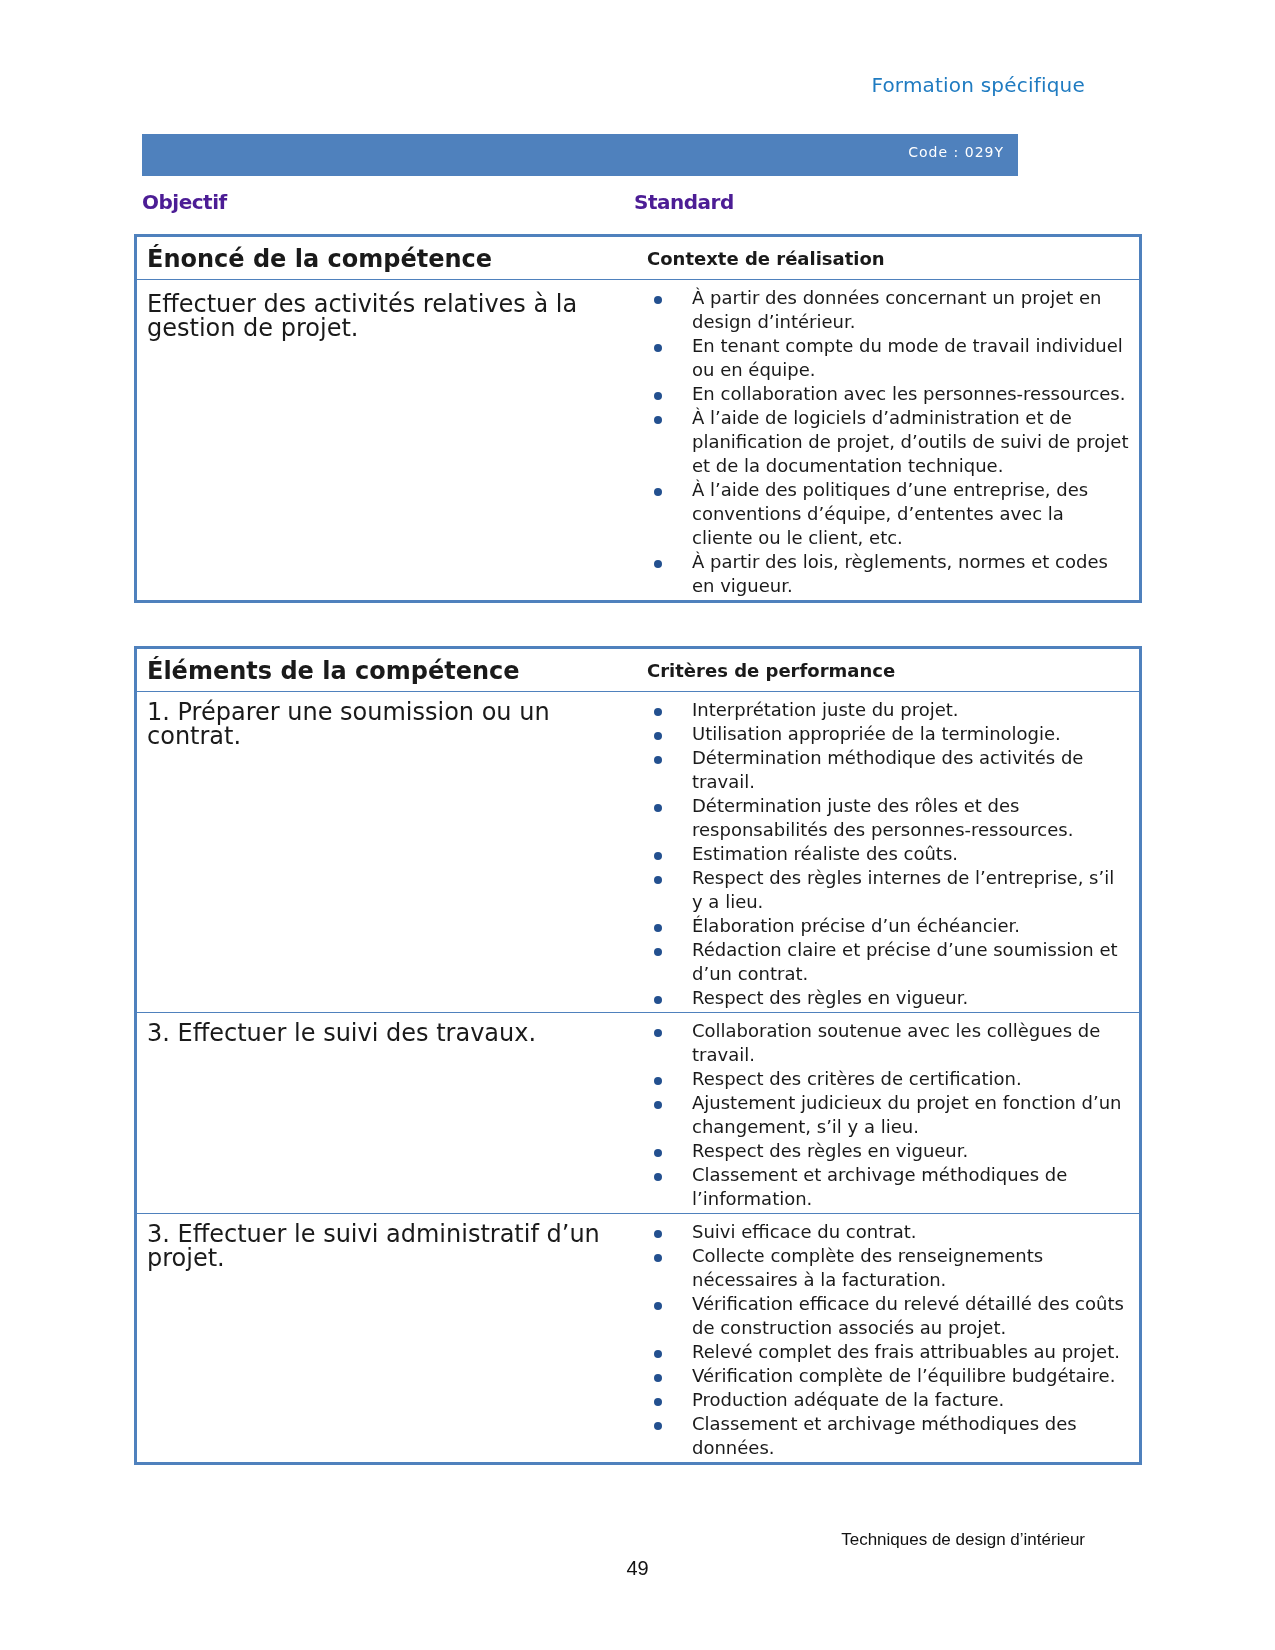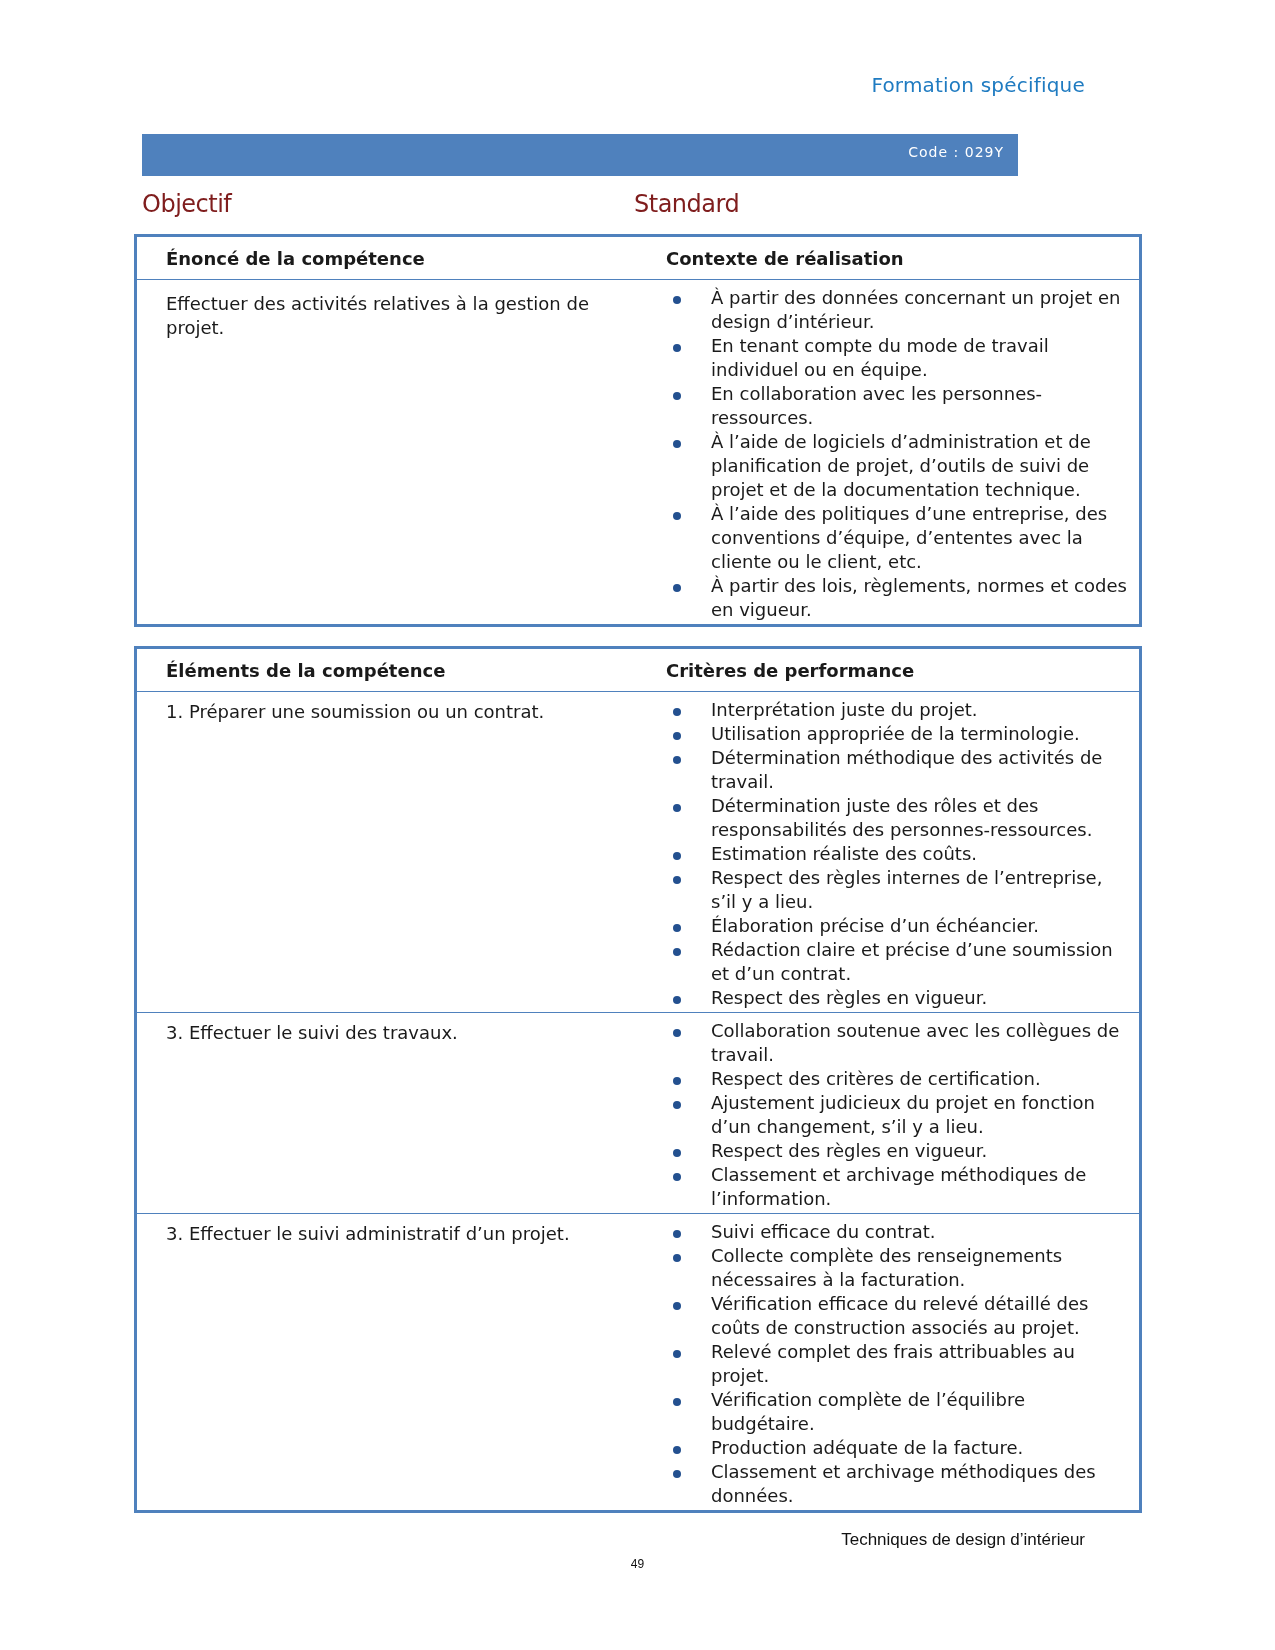--- a/index.html
+++ b/index.html
@@ -1,31 +1,31 @@
 <!DOCTYPE html>
 <html><head>
 <meta charset="utf-8">
 <style>
   html, body { margin:0; padding:0; background:#ffffff; }
   body { width:1275px; height:1650px; position:relative; font-family:"DejaVu Sans", sans-serif; color:#1a1a1a; }
   .hdr-right { position:absolute; right:190px; top:73px; font-size:20px; color:#1f7bc1; letter-spacing:0.2px; }
   .code-bar { position:absolute; left:142px; top:134px; width:876px; height:42px; background:#4f81bd; color:#ffffff; font-size:14px; }
   .code-bar .txt { position:absolute; right:14px; top:10px; letter-spacing:1px; }
-  .sec-title { position:absolute; top:190px; font-size:24px; font-weight:normal; color:#7f1d1d; letter-spacing:-0.5px; }
+  .sec-title { position:absolute; top:190px; font-size:20px; font-weight:bold; color:#4c1d95; letter-spacing:-0.5px; }
   .tbl { position:absolute; left:134px; width:1002px; border:3px solid #4f81bd; box-sizing:content-box; }
   .row { display:flex; border-bottom:1px solid #4f81bd; }
   .row:last-child { border-bottom:none; }
-  .cl { width:500px; padding:8px 10px; box-sizing:border-box; font-size:18px; line-height:24px;margin-left:19px; }
+  .cl { width:500px; padding:8px 10px; box-sizing:border-box; font-size:24px; line-height:24px; }
   .cr { flex:1; padding:6px 10px 2px 10px; box-sizing:border-box; font-size:18px; line-height:24px; }
   .th { font-weight:bold; padding-top:10px; padding-bottom:8px; }
   ul { list-style:none; margin:0; padding:0; }
   li { position:relative; padding-left:45px; }
   li .dot { position:absolute; left:7px; top:10px; width:8px; height:8px; border-radius:50%; background:#23508f; }
   .footer-title { position:absolute; right:190px; top:1530px; font-family:"Liberation Sans", sans-serif; font-size:17px; color:#111; }
-  .page-num { position:absolute; left:0; width:1275px; text-align:center; top:1557px; font-family:"Liberation Sans", sans-serif; font-size:12px; color:#111; }
+  .page-num { position:absolute; left:0; width:1275px; text-align:center; top:1557px; font-family:"Liberation Sans", sans-serif; font-size:20px; color:#111; }
 </style>
 </head>
 <body>
 
 <div class="hdr-right">Formation spécifique</div>
 
 <div class="code-bar">
   <span class="txt">Code :   029Y</span>
 </div>
 

